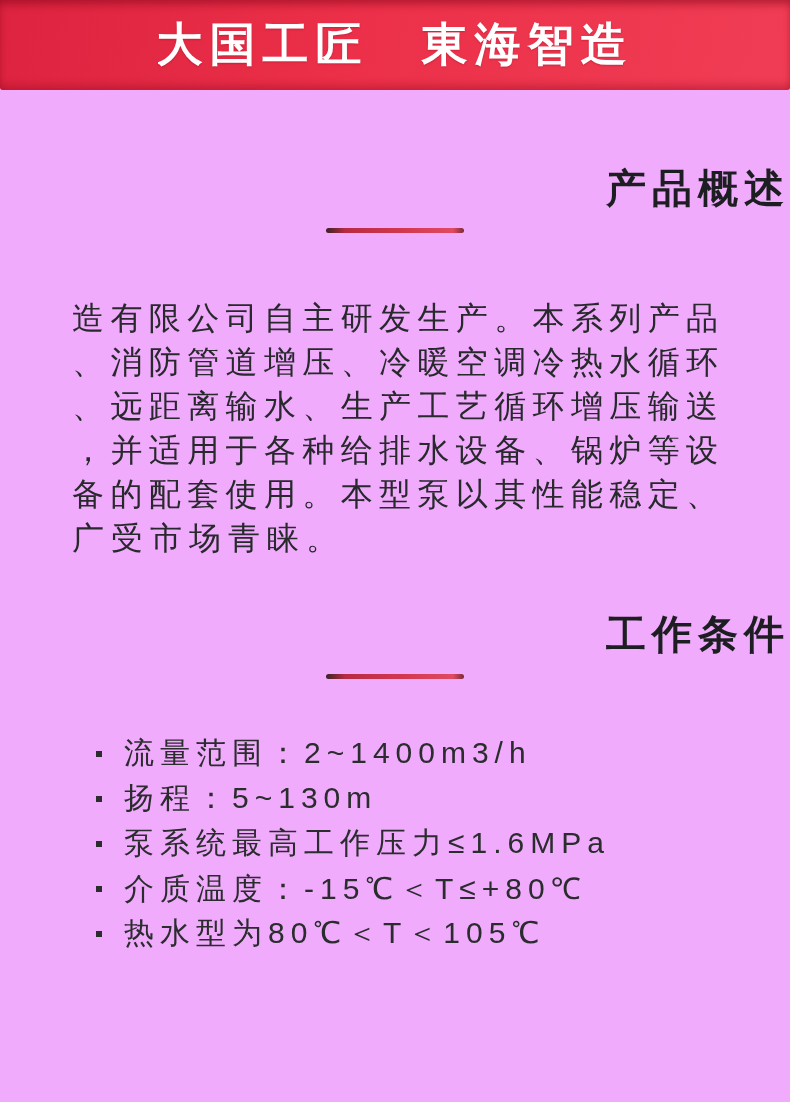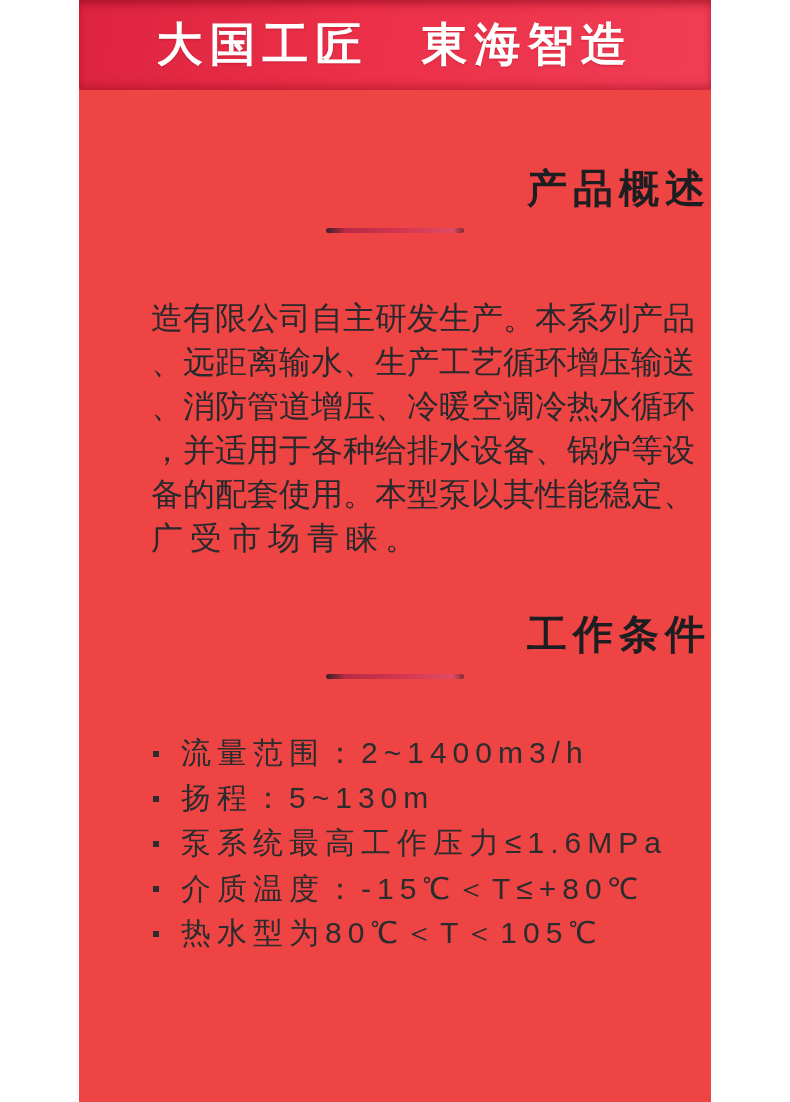--- a/index.html
+++ b/index.html
@@ -2,24 +2,24 @@
 <html><head>
 <meta charset="utf-8">
 <style>
   html, body {
     margin: 0;
     padding: 0;
     background: #ffffff;
   }
   .page {
     position: relative;
-    width: 632px;
+    width: 790px;
     height: 1102px;
     margin: 0 auto;
-    background: #ef4444;
+    background: #f0abfc;
     overflow: hidden;
     font-family: "Liberation Sans", sans-serif;
   }
 
   
   .banner {
     position: relative;
     width: 100%;
     height: 90px;
     background: linear-gradient(100deg, #dd2340 0%, #ec3049 45%, #f03d55 100%);
@@ -75,21 +75,21 @@
     text-align-last: justify;
     white-space: nowrap;
   }
   .pline.first { text-indent: 52px; }
   .pline.last  { text-align-last: left; letter-spacing: 7px; }
 
   
   .spec-list {
     list-style: none;
     margin: 52px 0 0 0;
-    padding: 0 0 0 74px;
+    padding: 0 0 0 96px;
   }
   .spec-item {
     display: flex;
     align-items: center;
     height: 45px;
     color: #2a2c2e;
     font-size: 30px;
     letter-spacing: 6px;
     white-space: nowrap;
   }
@@ -109,22 +109,22 @@
   <header class="banner">
     <h1 class="banner-title">大国工匠　東海智造</h1>
   </header>
 
   <section class="overview">
     <h2 class="section-title">产品概述</h2>
     <div class="title-underline"></div>
 
     <div class="paragraph">
       <div class="pline">造有限公司自主研发生产。本系列产品</div>
+      <div class="pline">、消防管道增压、冷暖空调冷热水循环</div>
       <div class="pline">、远距离输水、生产工艺循环增压输送</div>
-      <div class="pline">、消防管道增压、冷暖空调冷热水循环</div>
       <div class="pline">，并适用于各种给排水设备、锅炉等设</div>
       <div class="pline">备的配套使用。本型泵以其性能稳定、</div>
       <div class="pline last">广受市场青睐。</div>
     </div>
   </section>
 
   <section class="conditions">
     <h2 class="section-title">工作条件</h2>
     <div class="title-underline"></div>
 

